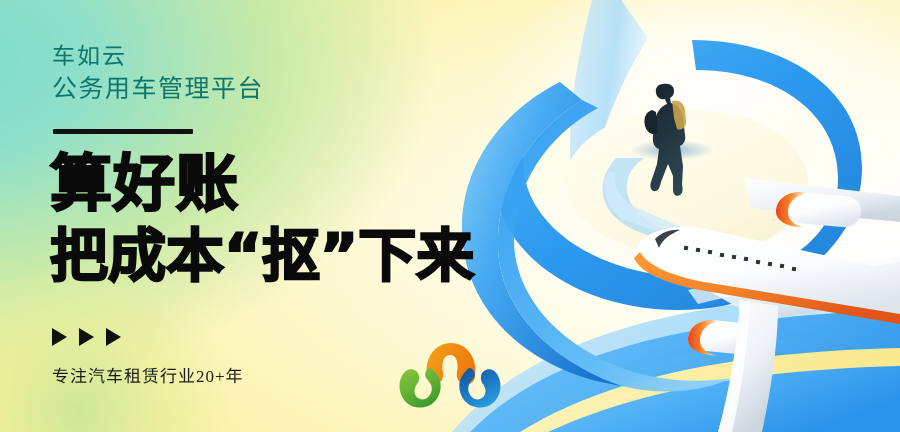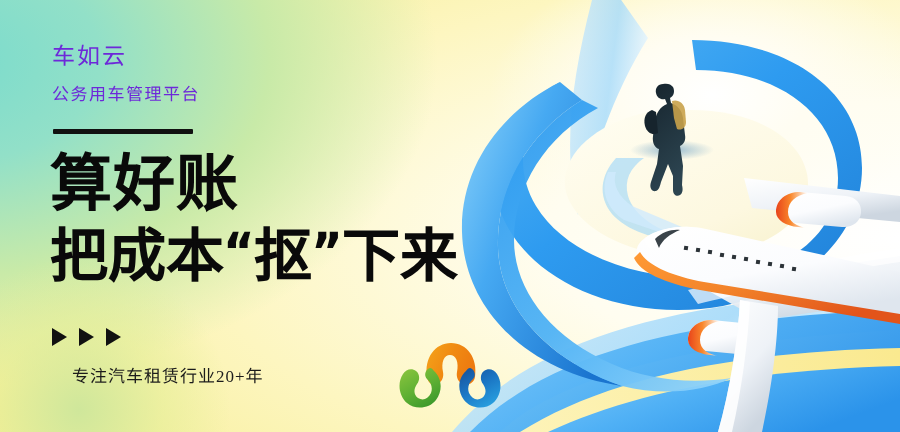--- a/index.html
+++ b/index.html
@@ -60,52 +60,51 @@
     position: absolute;
     left: 52px;
     top: 0;
     width: 560px;
     height: 432px;
   }
   .brand {
     position: absolute;
     left: 0;
     top: 42px;
-    color: #6d28d9;
+    color: #0f766e;
     font-family: "Liberation Serif", "DejaVu Serif", serif;
   }
   .brand-name {
     font-size: 23px;
     line-height: 30px;
     letter-spacing: 2px;
     font-weight: 400;
   }
   .brand-sub {
-    font-size: 17px;
+    font-size: 25px;
     line-height: 34px;
     letter-spacing: 1.5px;
     font-weight: 400;
-    margin-top: 6px;
   }
   .divider {
     position: absolute;
     left: 1px;
     top: 129px;
     width: 140px;
     height: 5px;
     background: #111111;
     border-radius: 1px;
   }
   .headline {
     position: absolute;
     left: -2px;
     top: 148px;
     color: #0a0a0a;
     font-family: "DejaVu Sans", "Liberation Sans", sans-serif;
-    font-weight: 400;
+    font-weight: 700;
   }
   .headline-line1 {
     font-size: 62px;
     line-height: 72px;
     letter-spacing: 1px;
     -webkit-text-stroke: 2.2px #0a0a0a;
   }
   .headline-line2 {
     font-size: 58px;
     line-height: 72px;
@@ -129,21 +128,20 @@
   }
   .tagline {
     position: absolute;
     left: 0;
     top: 362px;
     font-family: "Liberation Serif", "DejaVu Serif", serif;
     font-size: 17px;
     letter-spacing: 1px;
     color: #1b1b1b;
     font-weight: 400;
-    margin-left: 20px;
   }
 
   
   .logo {
     position: absolute;
     left: 398px;
     top: 330px;
     width: 104px;
     height: 80px;
   }

